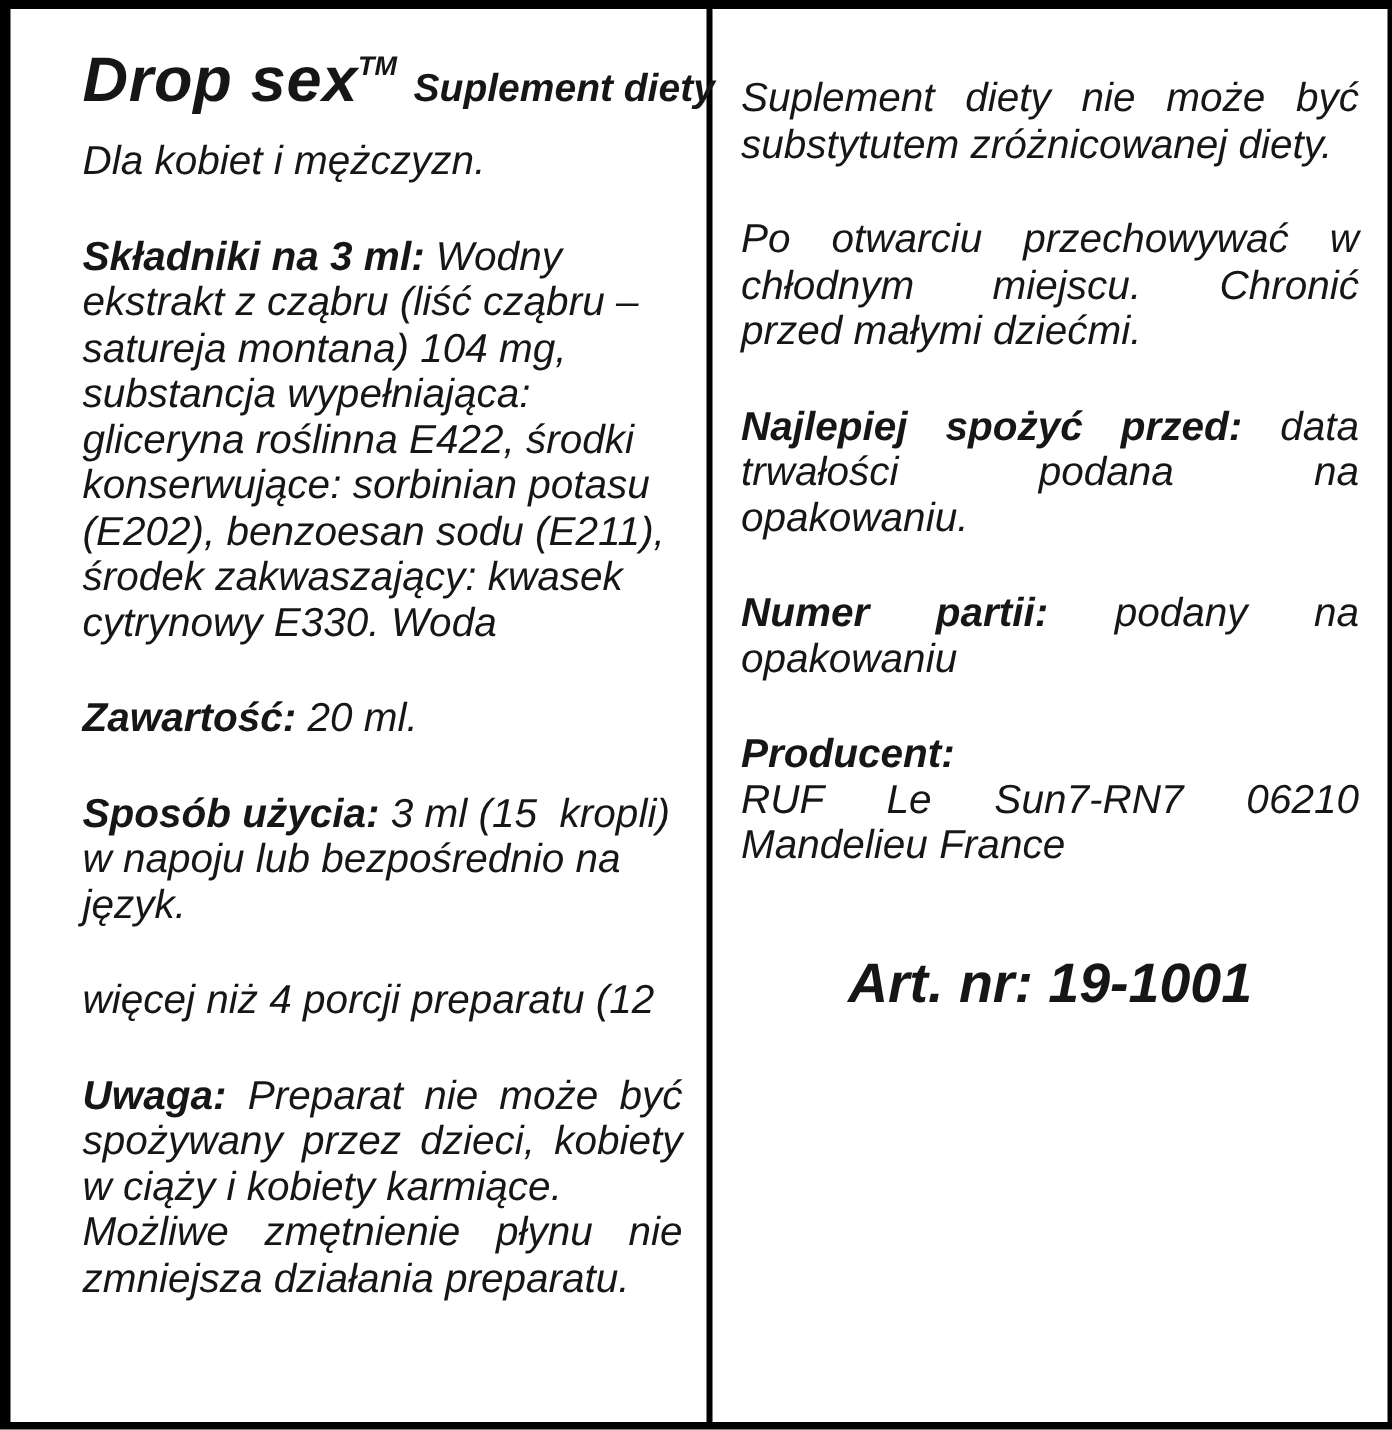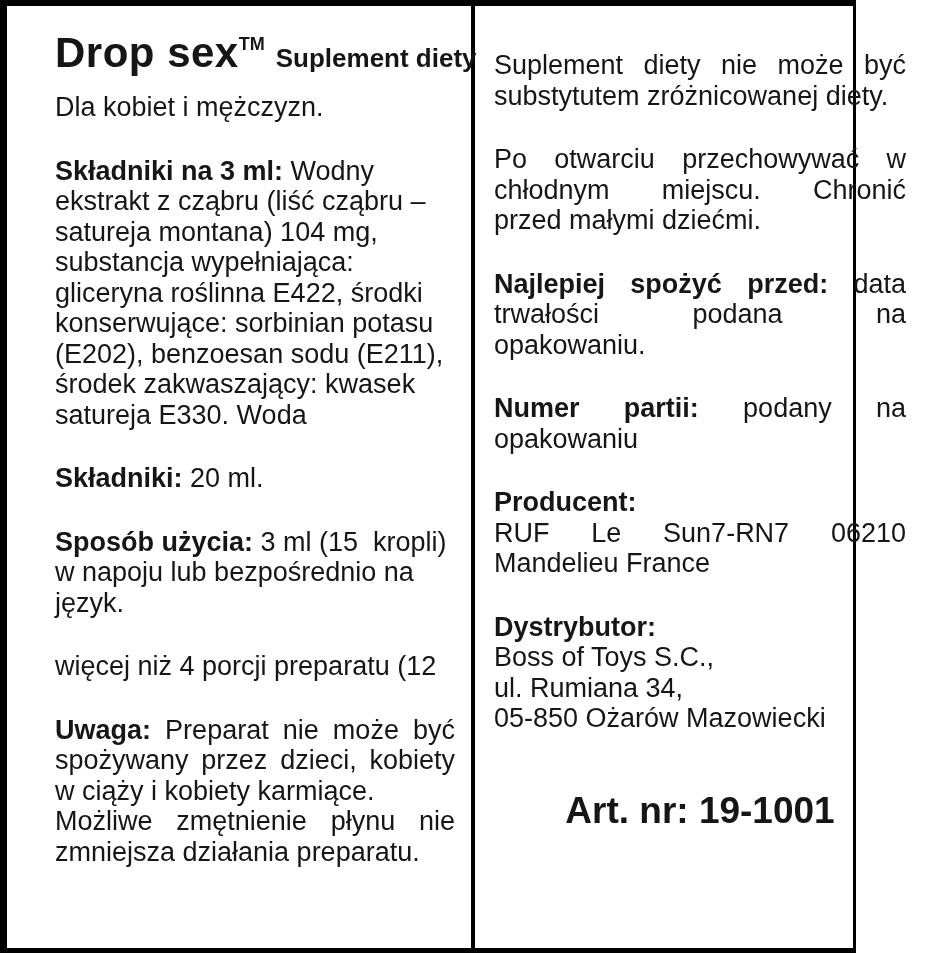--- a/index.html
+++ b/index.html
@@ -9,28 +9,29 @@
   }
   body {
     width: 928px;
     height: 953px;
     overflow: hidden;
     font-family: "Liberation Sans", "DejaVu Sans", sans-serif;
     color: #161616;
   }
   .frame {
     position: relative;
-    width: 856px;
+    width: 928px;
     height: 953px;
     box-sizing: border-box;
     background: #ffffff;
     border-left: 7px solid #000000;
     border-top: 6px solid #000000;
     border-right: 3px solid #000000;
     border-bottom: 5px solid #000000;
+    font-style: italic;
   }
   .divider {
     position: absolute;
     left: 464px;   
     top: 0;
     width: 4px;
     height: 100%;
     background: #000000;
   }
   .col {
@@ -108,24 +109,24 @@
         </div>
         <div class="block">
           <div class="line"><span class="bold">Składniki na 3 ml:</span> Wodny</div>
           <div class="line">ekstrakt z cząbru (liść cząbru –</div>
           <div class="line">satureja montana) 104 mg,</div>
           <div class="line">substancja wypełniająca:</div>
           <div class="line">gliceryna roślinna E422, środki</div>
           <div class="line">konserwujące: sorbinian potasu</div>
           <div class="line">(E202), benzoesan sodu (E211),</div>
           <div class="line">środek zakwaszający: kwasek</div>
-          <div class="line">satureja E330. Woda</div>
+          <div class="line">cytrynowy E330. Woda</div>
         </div>
         <div class="block">
-          <div class="line"><span class="bold">Składniki:</span> 20 ml.</div>
+          <div class="line"><span class="bold">Zawartość:</span> 20 ml.</div>
         </div>
         <div class="block">
           <div class="line"><span class="bold">Sposób użycia:</span> 3 ml (15&nbsp; kropli)</div>
           <div class="line">w napoju lub bezpośrednio na</div>
           <div class="line">język.</div>
         </div>
         <div class="block">
           <div class="line">więcej niż 4 porcji preparatu (12</div>
         </div>
         <div class="block">
@@ -156,23 +157,17 @@
         </div>
         <div class="block">
           <div class="line j"><span class="bold">Numer partii:</span> podany na</div>
           <div class="line">opakowaniu</div>
         </div>
         <div class="block">
           <div class="line"><span class="bold">Producent:</span></div>
           <div class="line j">RUF Le Sun7-RN7 06210</div>
           <div class="line">Mandelieu France</div>
         </div>
-        <div class="block">
-          <div class="line"><span class="bold">Dystrybutor:</span></div>
-          <div class="line">Boss of Toys S.C.,</div>
-          <div class="line">ul. Rumiana 34,</div>
-          <div class="line">05-850 Ożarów Mazowiecki</div>
-        </div>
       </div>
     <div class="art">Art. nr: 19-1001</div>
   </div>
 
 </div>
 
 </body></html>

